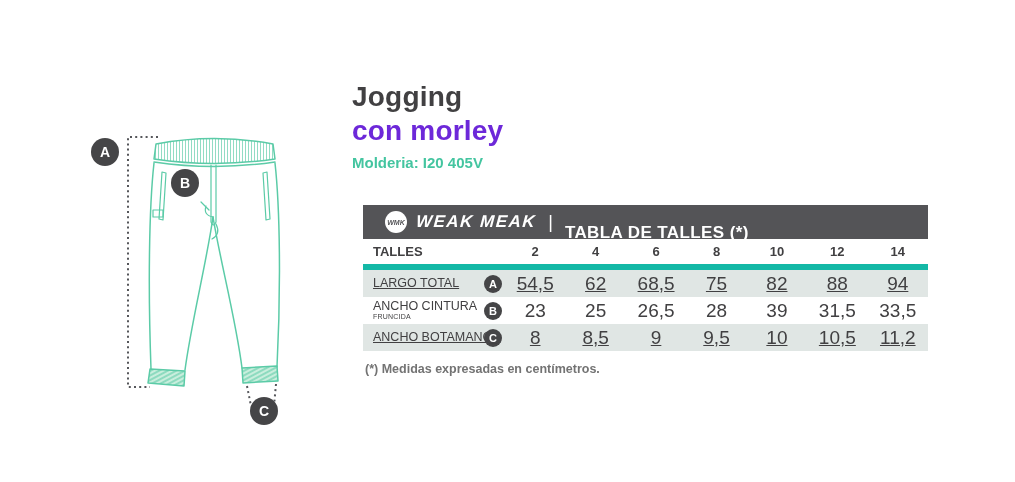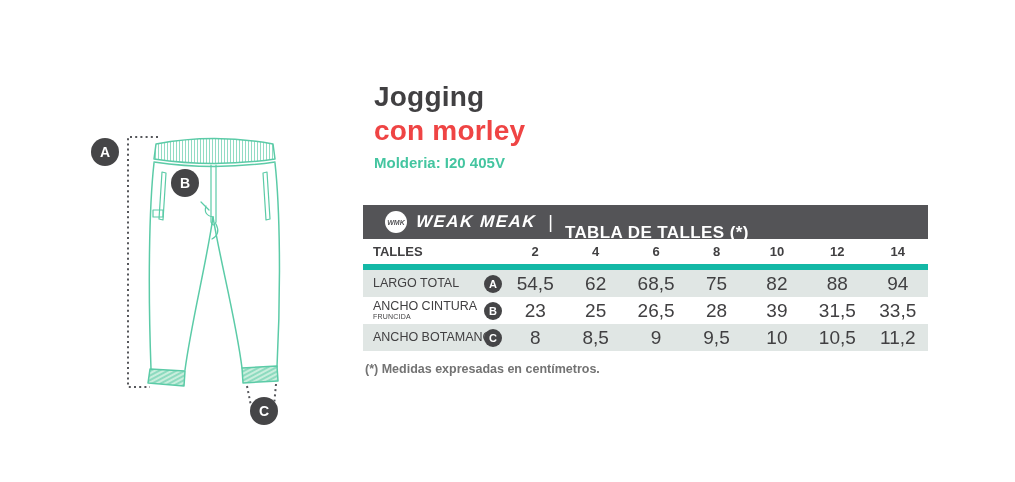--- a/index.html
+++ b/index.html
@@ -2,23 +2,23 @@
 <html><head>
 <meta charset="utf-8">
 <style>
   html,body { margin:0; padding:0; background:#fff; }
   .sheet {
     position:relative; width:1015px; height:482px; background:#ffffff;
     font-family:"Liberation Sans", sans-serif; overflow:hidden;
   }
 
   
-  .title-block { position:absolute; left:374px; top:80px; }
+  .title-block { position:absolute; left:352px; top:80px; }
   .title    { font-size:28px; font-weight:bold; color:#414042; line-height:34px; letter-spacing:0.2px; }
-  .subtitle { font-size:28px; font-weight:bold; color:#ef4444; line-height:34px; letter-spacing:0.2px; }
+  .subtitle { font-size:28px; font-weight:bold; color:#6d28d9; line-height:34px; letter-spacing:0.2px; }
   .molderia { font-size:15px; font-weight:bold; color:#44c5a0; margin-top:6px; }
 
   
   .table-wrap { position:absolute; left:363px; top:205px; width:565px; }
   .bar {
     height:34px; background:#545457; display:flex; align-items:center;
     padding-left:22px; box-sizing:border-box;
   }
   .logo {
     width:22px; height:22px; border-radius:50%; background:#ffffff; color:#545457;
@@ -32,21 +32,21 @@
   .sep { color:#fff; font-size:18px; margin:0 12px; font-weight:normal; }
   .bar-title { color:#fff; font-size:17px; font-weight:bold; letter-spacing:0.4px; white-space:nowrap;margin-top:22px; }
 
   .trow {
     display:grid; grid-template-columns:118px 24px repeat(7, 1fr);
     align-items:center; height:27px; color:#414042;
   }
   .trow.head { height:25px; border-bottom:6px solid #14b8a6; }
   .trow.head .tlabel { font-weight:bold; font-size:13px; }
   .trow.head .tval   { font-weight:bold; font-size:13px; }
-  .shaded { background:#e0e6e4; }
+  .shaded { background:#e0e6e4;text-decoration:underline; }
   .tlabel { padding-left:10px; font-size:12.5px; line-height:1.05; white-space:nowrap; }
   .tlabel .sub { display:block; font-size:7px; letter-spacing:0.2px; }
   .tval { text-align:center; font-size:19px; }
   .badge-cell { display:flex; justify-content:center; }
   .circle-badge {
     width:18px; height:18px; border-radius:50%; background:#454547; color:#fff;
     font-size:11px; font-weight:bold; display:flex; align-items:center; justify-content:center;
   }
 
   .footnote { position:absolute; left:365px; top:362px; font-size:12.5px; font-weight:bold; color:#737373; }

